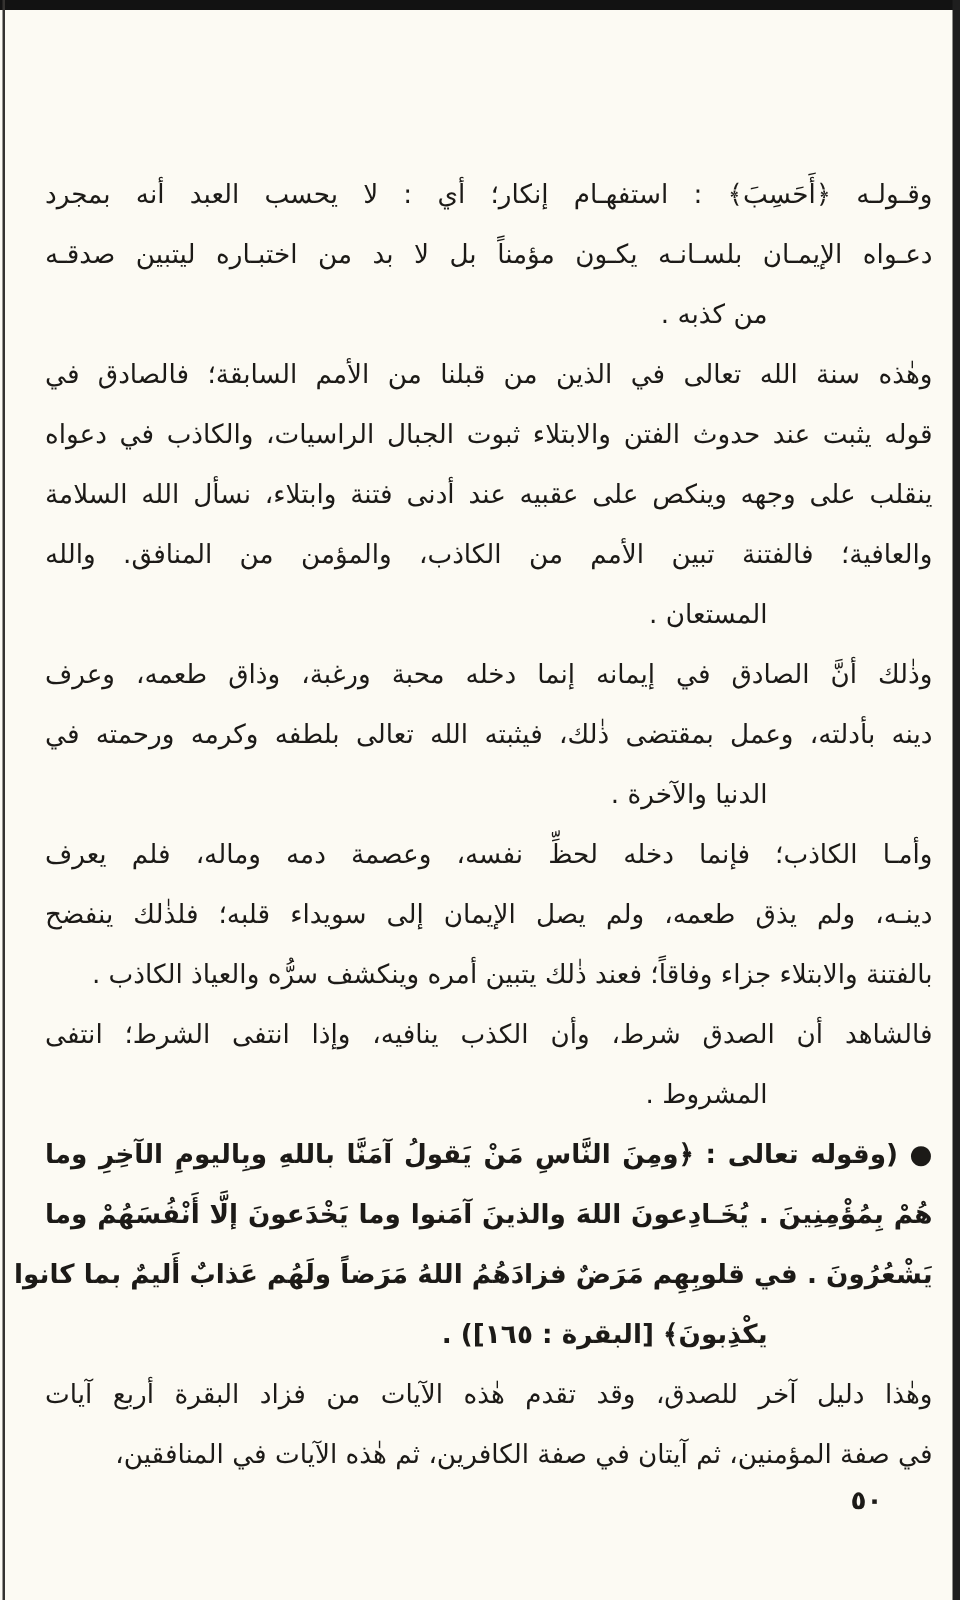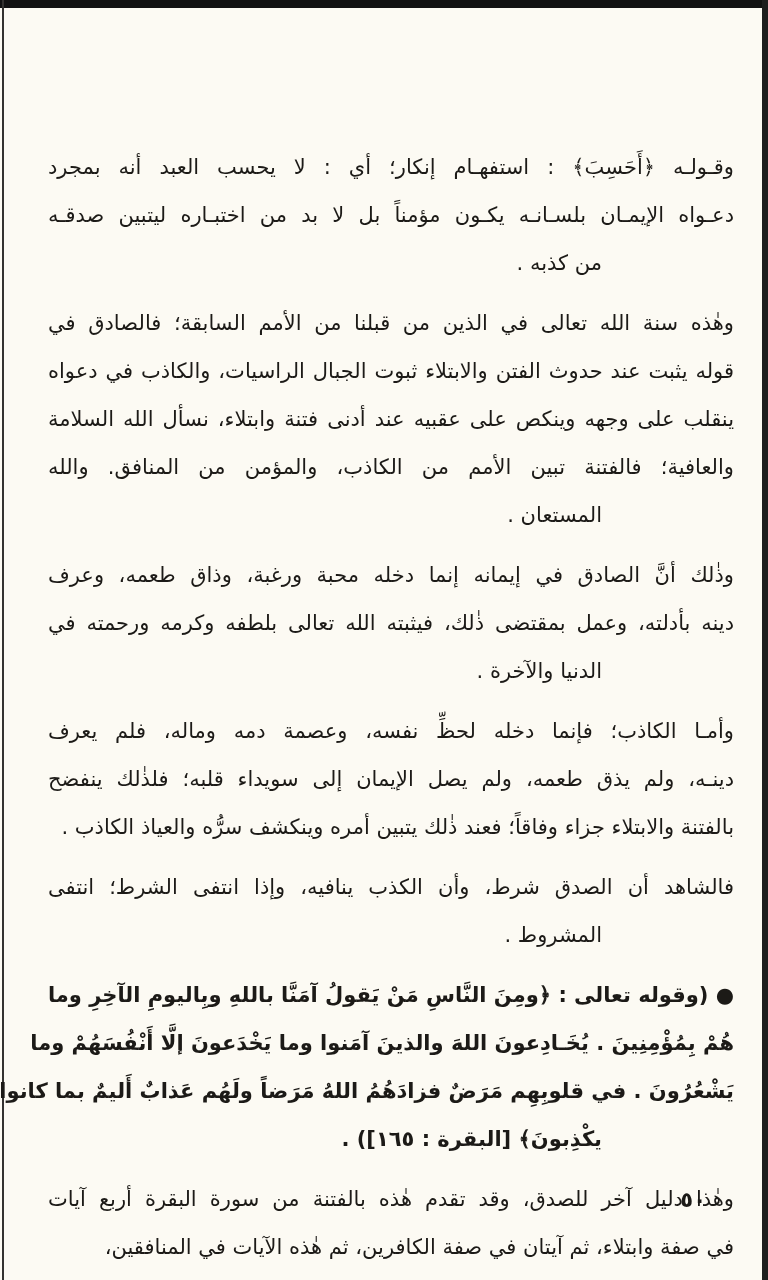--- a/index.html
+++ b/index.html
@@ -35,21 +35,21 @@
     width:6px;height:1280px;
     background:#1e1e1e;
   }
   .content{
     position:absolute;
     top:131px;right:22px;left:36px;
     direction:rtl;
     color:var(--ink);
     font-size:21px;
   }
-  .paragraph{margin:12px;padding:0;}
+  .paragraph{margin:0;padding:0;}
   .line{
     height:48px;
     line-height:48px;
     white-space:nowrap;
     overflow:visible;
     text-align:justify;
     text-align-last:justify;
   }
   .line.para-end{
     text-align-last:right;
@@ -108,19 +108,19 @@
         <div class="line">فالشاهد أن الصدق شرط، وأن الكذب ينافيه، وإذا انتفى الشرط؛ انتفى</div>
         <div class="line para-end short">المشروط .</div>
       </div>
       <div class="paragraph quran">
         <div class="line">● (وقوله تعالى : ﴿ومِنَ النَّاسِ مَنْ يَقولُ آمَنَّا باللهِ وبِاليومِ الآخِرِ وما</div>
         <div class="line">هُمْ بِمُؤْمِنِينَ . يُخَـادِعونَ اللهَ والذينَ آمَنوا وما يَخْدَعونَ إلَّا أَنْفُسَهُمْ وما</div>
         <div class="line">يَشْعُرُونَ . في قلوبِهِم مَرَضٌ فزادَهُمُ اللهُ مَرَضاً ولَهُم عَذابٌ أَليمٌ بما كانوا</div>
         <div class="line para-end short">يكْذِبونَ﴾ [البقرة : ١٦٥]) .</div>
       </div>
       <div class="paragraph">
-        <div class="line">وهٰذا دليل آخر للصدق، وقد تقدم هٰذه بالفتنة من سورة البقرة أربع آيات</div>
-        <div class="line para-end">في صفة وابتلاء، ثم آيتان في صفة الكافرين، ثم هٰذه الآيات في المنافقين،</div>
+        <div class="line">وهٰذا دليل آخر للصدق، وقد تقدم هٰذه الآيات من فزاد البقرة أربع آيات</div>
+        <div class="line para-end">في صفة المؤمنين، ثم آيتان في صفة الكافرين، ثم هٰذه الآيات في المنافقين،</div>
       </div>
     </main>
 
   <div class="page-number">٥٠</div>
 </div>
 
 </body></html>

